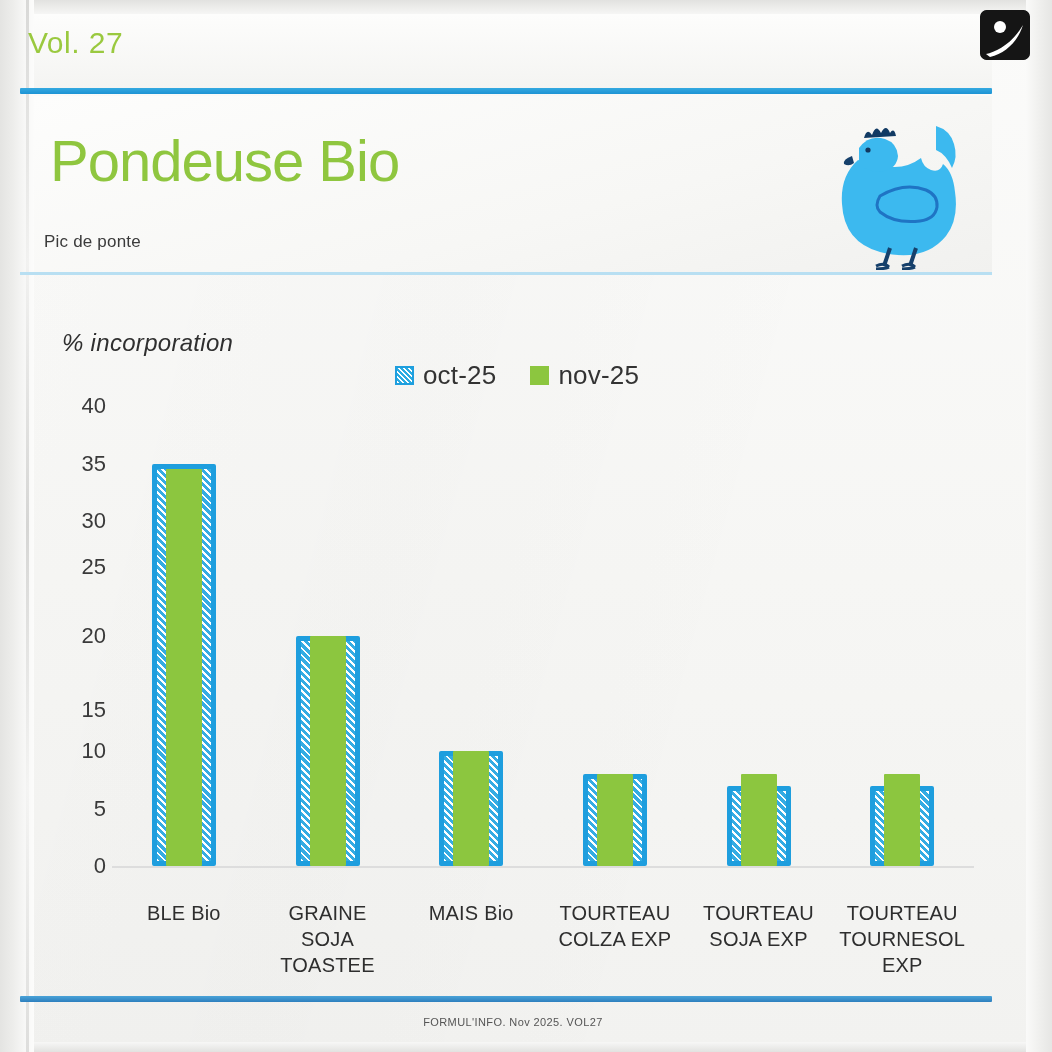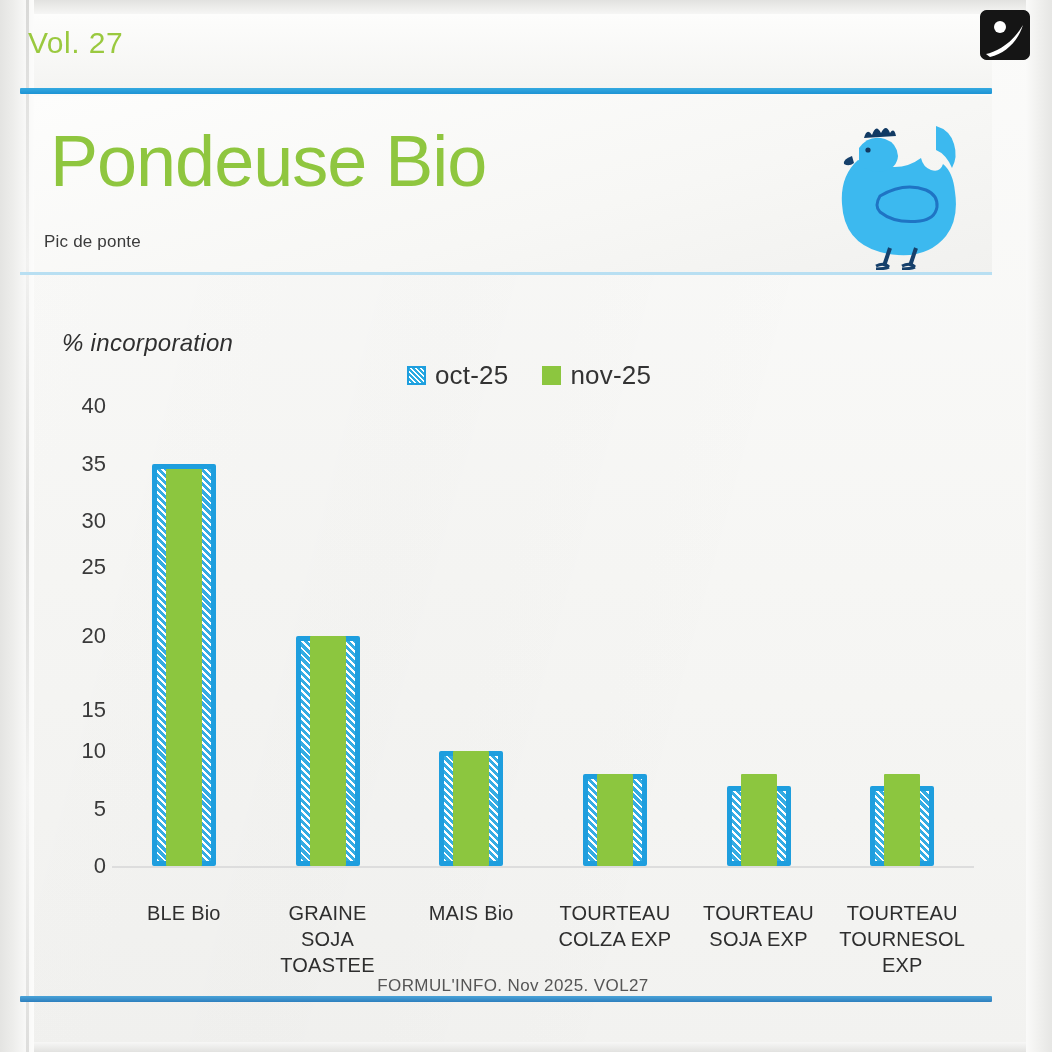--- a/index.html
+++ b/index.html
@@ -53,41 +53,41 @@
     border-radius:1px;
   }
 
   
   .titleband{
     position:absolute;left:34px;top:96px;width:958px;height:178px;
     background:linear-gradient(165deg,#fdfdfc 0%,#f7f7f5 60%,#f1f1ef 100%);
   }
   .title{
     position:absolute;left:50px;top:118px;
-    font-size:72px;line-height:86px;color:#8fc63f;
+    font-size:58px;line-height:86px;color:#8fc63f;
     letter-spacing:-1px;font-weight:400;
   }
   .subtitle{
     position:absolute;left:44px;top:232px;
     font-size:17px;color:#3b3b3b;letter-spacing:.2px;
   }
   .rule-light{
     position:absolute;left:20px;top:272px;width:972px;height:3px;
     background:#b8dff2;
   }
   .hen{position:absolute;left:828px;top:108px;width:150px;height:162px;}
 
   
   .chartwrap{position:absolute;left:34px;top:278px;width:958px;height:712px;}
   .ylabel{
     position:absolute;left:28px;top:28px;
     font-size:24px;font-style:italic;color:#2f2f2f;letter-spacing:.3px;margin-top:23px;
   }
   .legend{
-    position:absolute;left:16px;top:82px;width:958px;
+    position:absolute;left:4px;top:82px;width:958px;
     display:flex;justify-content:center;align-items:center;gap:34px;
   }
   .leg-item{display:flex;align-items:center;gap:9px;}
   .sw{width:19px;height:19px;display:inline-block;}
   .sw-oct{
     background:
       repeating-linear-gradient(45deg,#ffffff 0 1.6px,rgba(255,255,255,0) 1.6px 3.6px),
       #29abe2;
     border:2px solid #1e9ede;box-sizing:border-box;
   }
@@ -130,22 +130,22 @@
     flex:1;text-align:center;font-size:20px;color:#2e2e2e;
     line-height:26px;letter-spacing:.2px;padding:0 4px;box-sizing:border-box;
   }
 
   
   .rule-footer{
     position:absolute;left:20px;top:996px;width:972px;height:6px;
     background:linear-gradient(180deg,#4aa3d8,#2d7fbe);border-radius:1px;
   }
   .footer{
-    position:absolute;left:34px;top:976px;width:958px;text-align:center;
-    font-size:17px;color:#555;letter-spacing:.4px;
+    position:absolute;left:34px;top:1016px;width:958px;text-align:center;
+    font-size:11px;color:#555;letter-spacing:.4px;
   }
 </style>
 </head>
 <body>
 
 <div class="page">
 
   <div class="top-edge"></div>
   <div class="bottom-edge"></div>
   <div class="paper-edge"></div>

